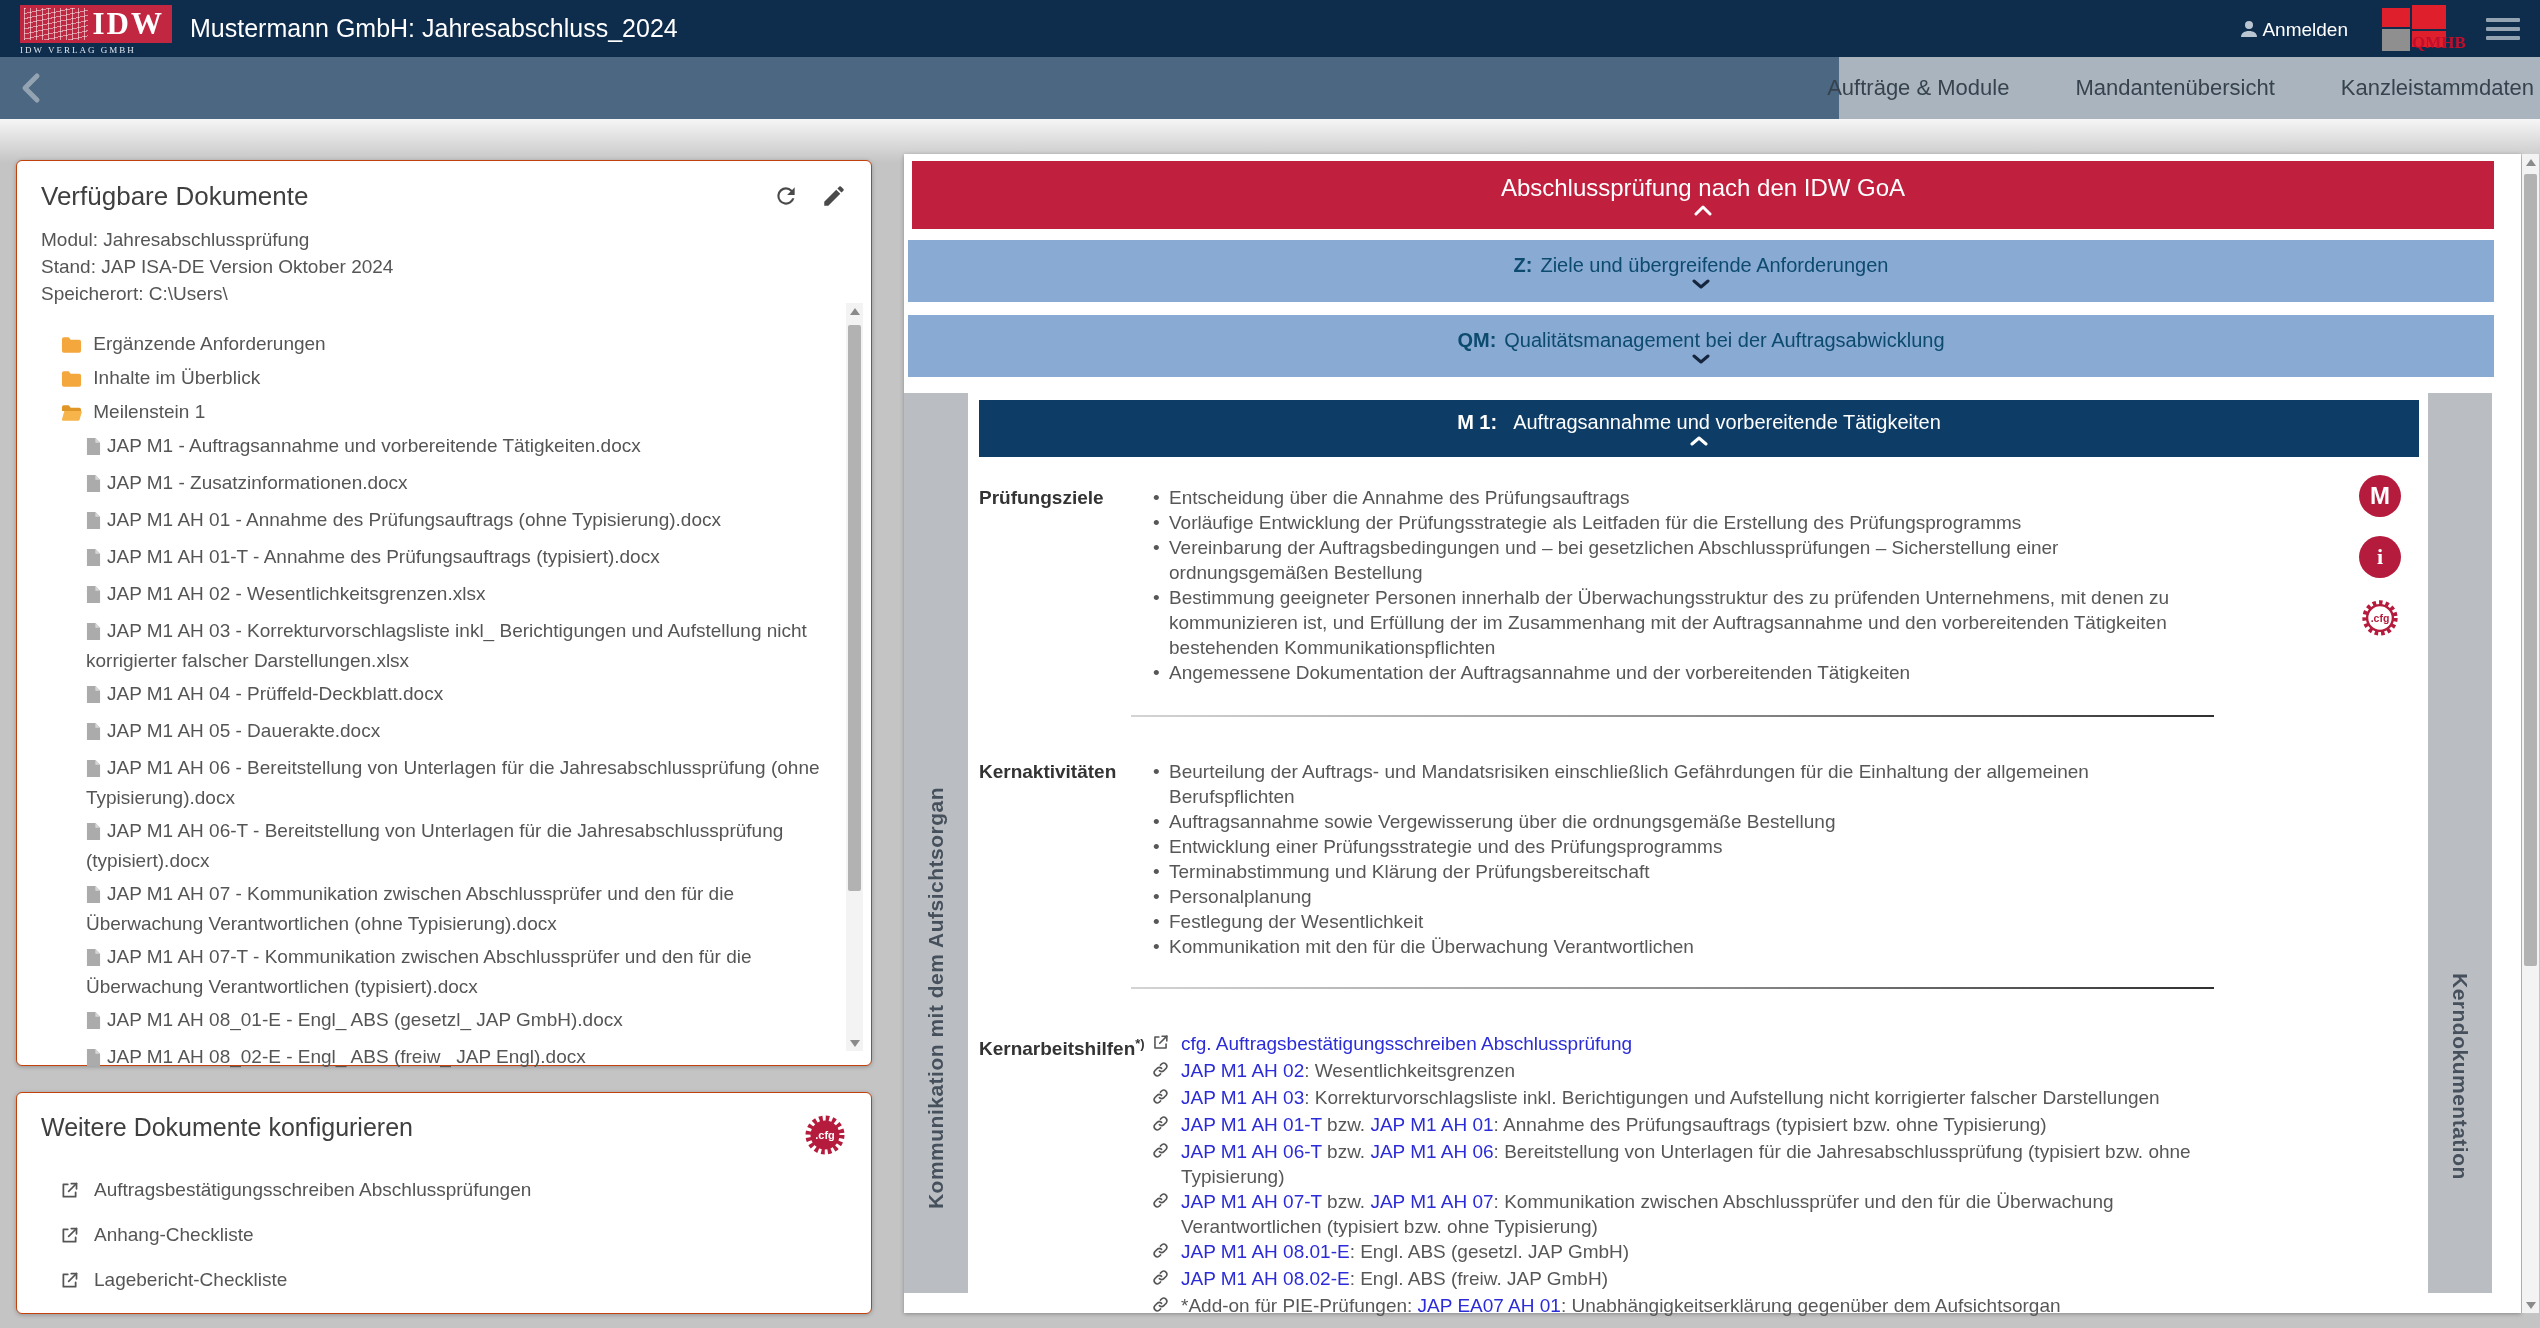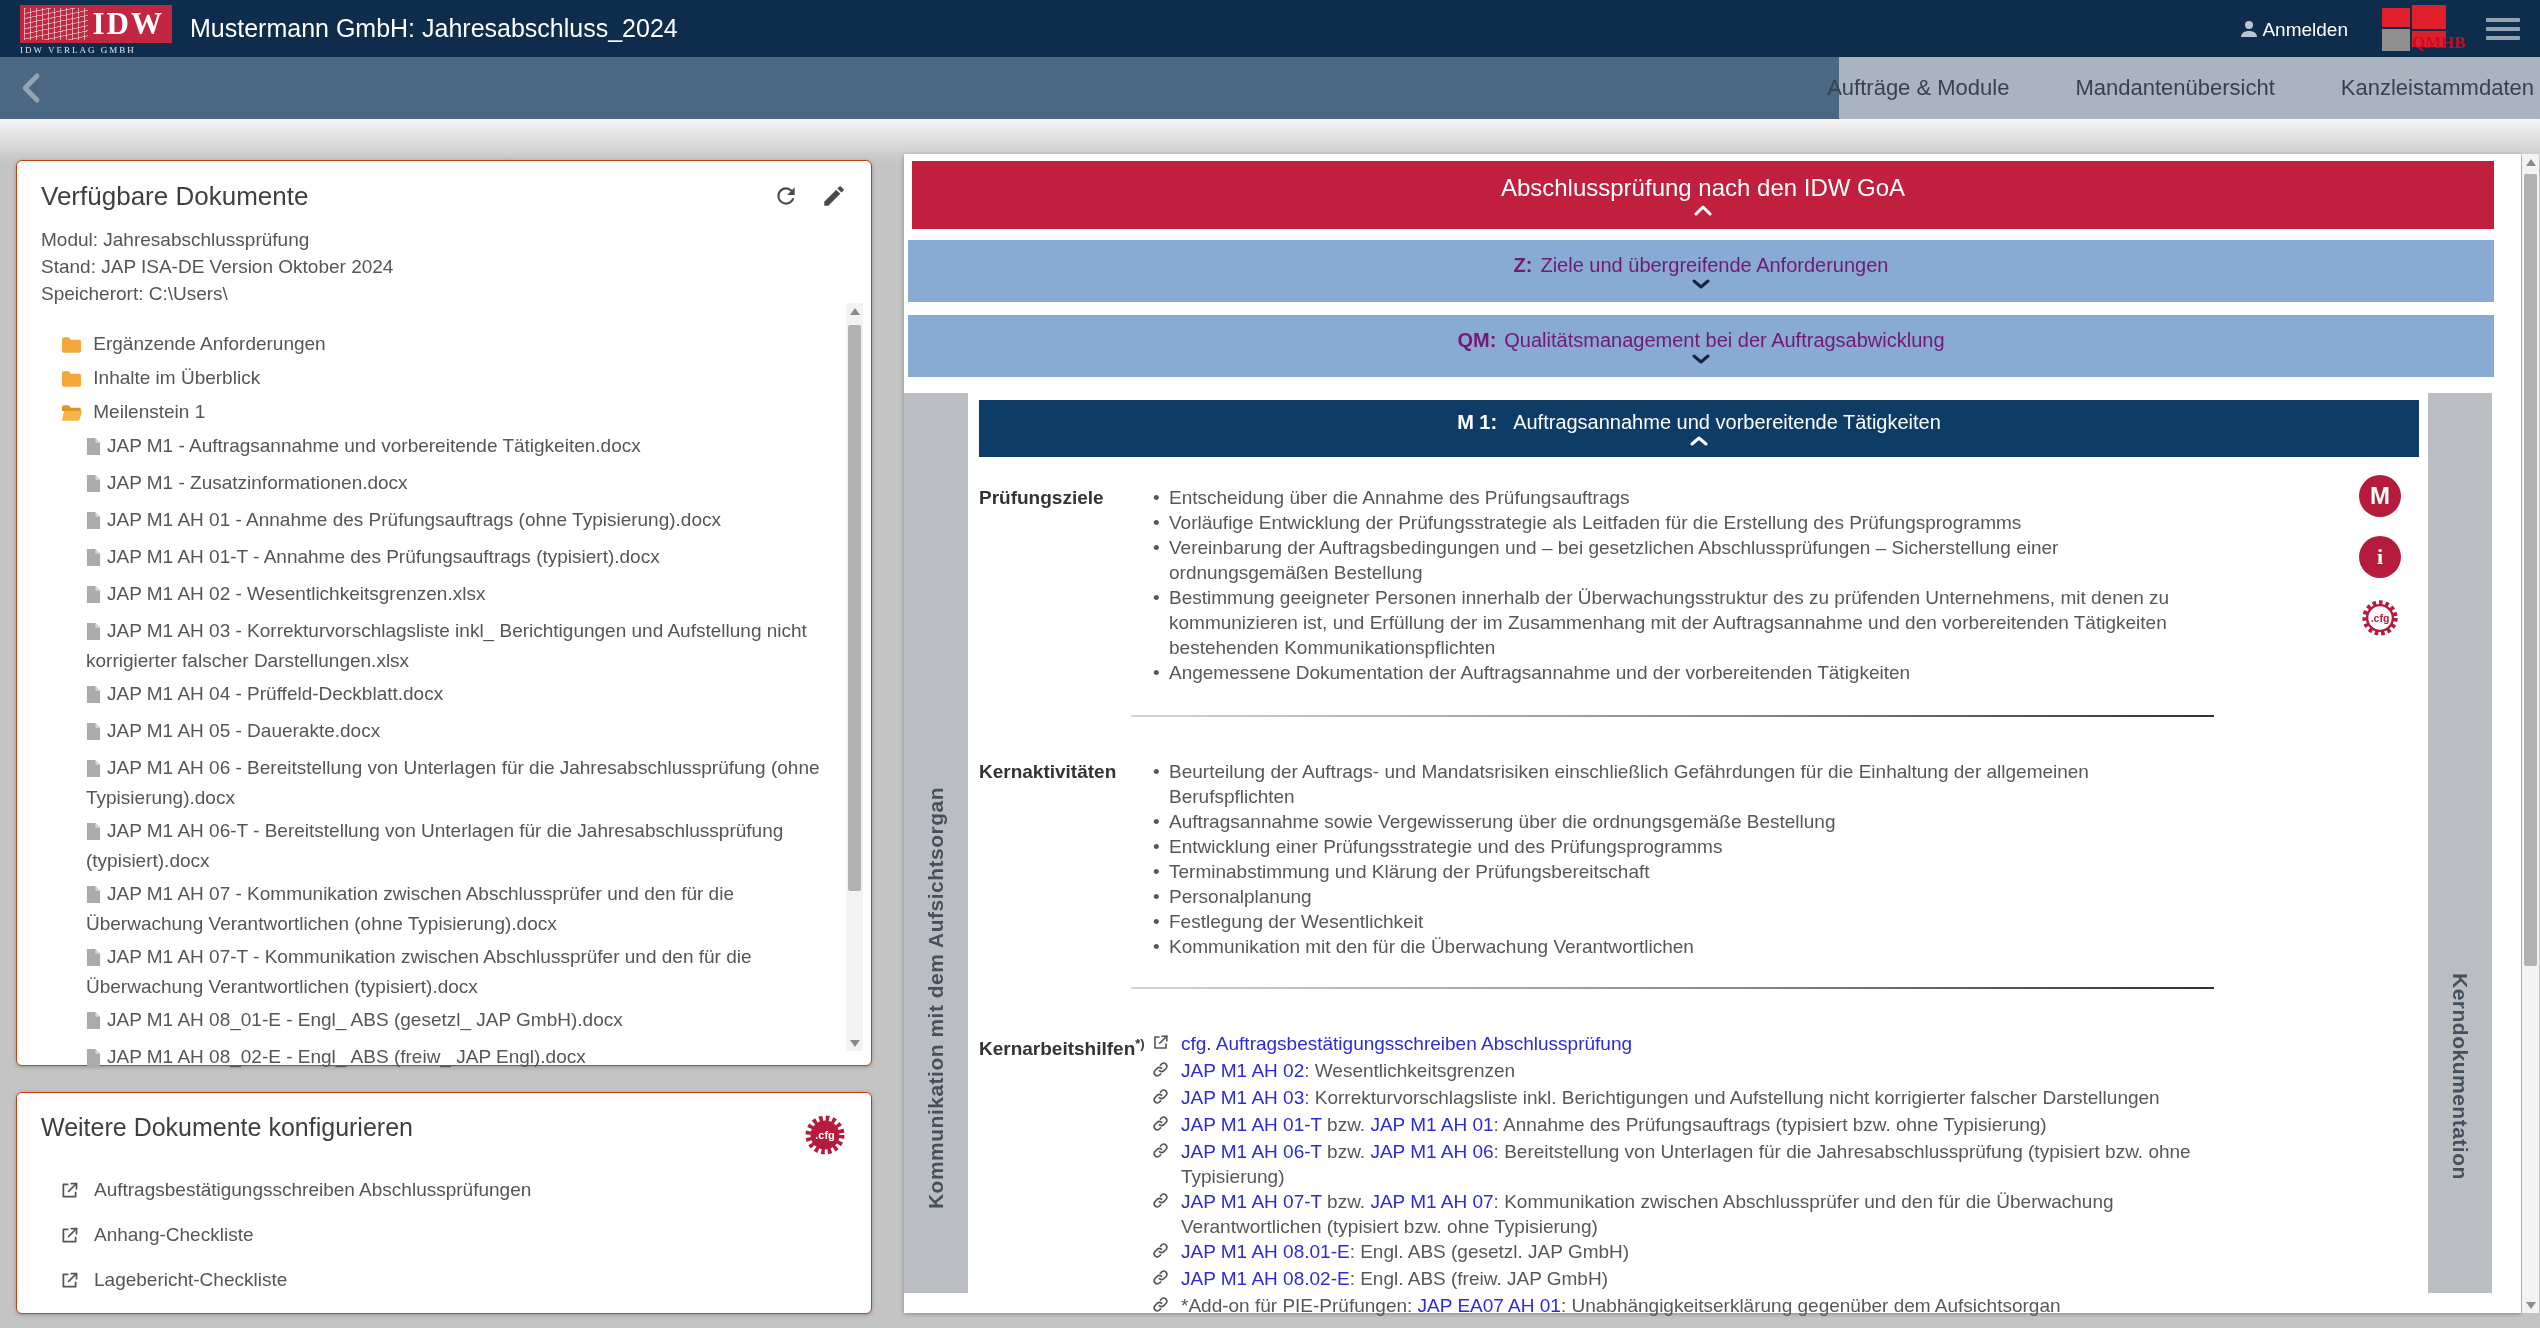--- a/index.html
+++ b/index.html
@@ -80,21 +80,21 @@
   .config-items{margin-top:22px;}
   .config-item{display:flex;align-items:center;gap:14px;font-size:19px;color:#555;
     margin-bottom:23px;margin-left:18px;cursor:pointer;}
   .config-item svg{width:21px;height:21px;}
   
   .main{position:absolute;left:904px;top:154px;width:1617px;height:1159px;background:#fff;
     box-shadow:0 1px 4px rgba(0,0,0,.3);z-index:3;}
   .banner{margin:7px 27px 0 8px;height:68px;background:#c11f3e;color:#fff;
     display:flex;flex-direction:column;align-items:center;justify-content:center;gap:3px;cursor:pointer;}
   .banner-title{font-size:24px;}
-  .bar{margin:13px 27px 0 4px;height:62px;background:#89aad3;color:#701a75;
+  .bar{margin:13px 27px 0 4px;height:62px;background:#89aad3;color:#0c4a6e;
     display:flex;flex-direction:column;align-items:center;justify-content:center;gap:2px;cursor:pointer;text-align:right;}
   .bar:first-of-type{margin-top:11px;}
   .bar-text{font-size:20px;}
   .bar-text b{margin-right:8px;}
   .chev svg{display:block;}
   
   .m1{position:absolute;left:0;top:239px;width:100%;height:910px;}
   .rail{position:absolute;top:0;bottom:10px;width:64px;background:#babec2;display:flex;
     flex-direction:column;align-items:center;}
   .rail-left{left:0;justify-content:flex-end;padding-bottom:84px;box-sizing:border-box;}

